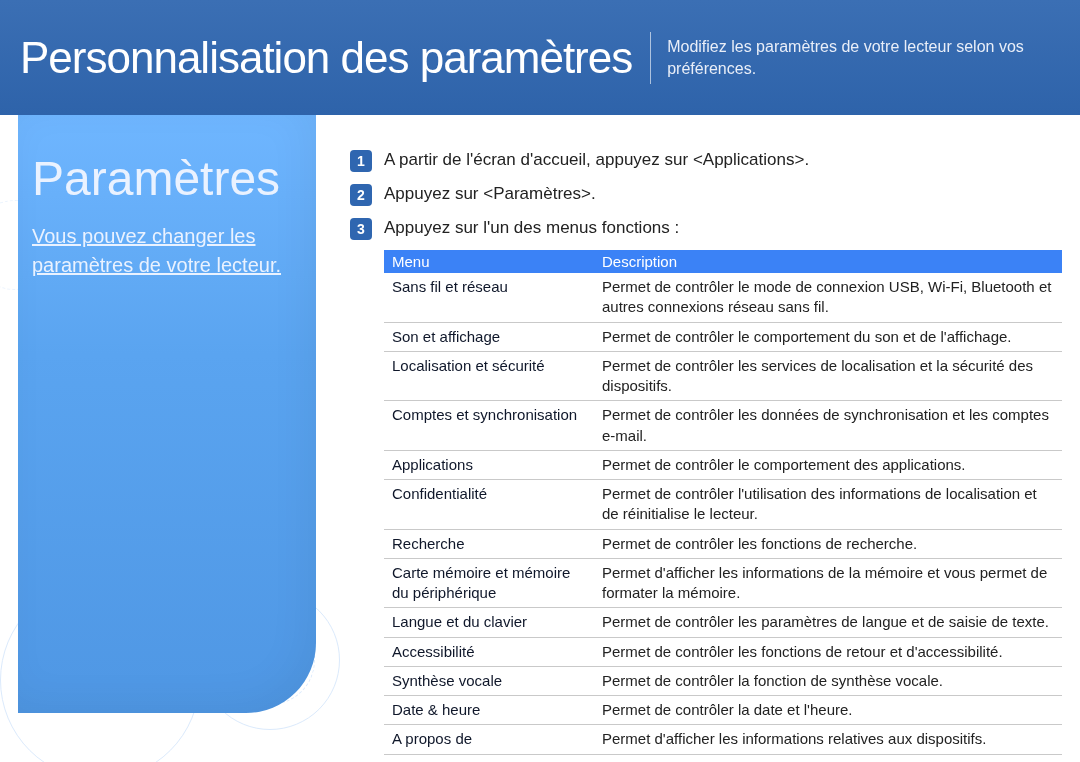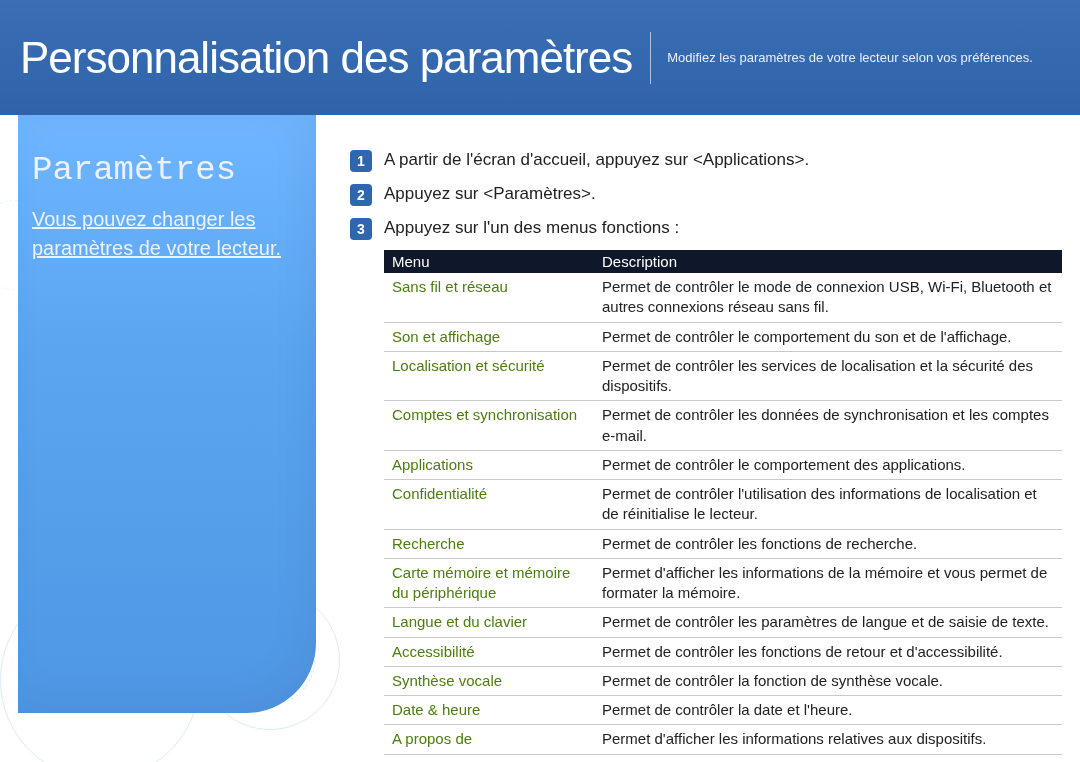--- a/index.html
+++ b/index.html
@@ -16,37 +16,37 @@
   }
   .banner-title {
     font-size: 44px; font-weight: 300; color: #fff; letter-spacing: -1px;
     padding-left: 20px; padding-right: 18px;
     line-height: 1; white-space: nowrap;
   }
   .banner-sep {
     width: 1px; height: 52px; background: rgba(255,255,255,0.6); margin-right: 16px;
   }
   .banner-sub {
-    color: #e9eef8; font-size: 13px; line-height: 1.35; max-width: 420px;
+    color: #e9eef8; font-size: 16px; line-height: 1.35; max-width: 420px;
   }
 
   
   .sidebar {
     position: absolute;
     left: 18px; top: 115px;
     width: 298px; height: 598px;
     background: linear-gradient(180deg, #6fb6ff 0%, #5aa4f0 40%, #4f97e4 100%);
     border-bottom-right-radius: 70px;
     color: #fff;
     padding: 36px 24px 24px 14px;
     box-shadow: inset -10px -10px 40px rgba(0,0,0,0.05);
   }
   .sidebar-title {
-    font-family: Liberation Mono, monospace;
-    font-size: 34px; font-weight: 400; color: #eaf2ff;
+    font-family: Liberation Sans, sans-serif;
+    font-size: 48px; font-weight: 400; color: #eaf2ff;
     margin-bottom: 16px;
   }
   .sidebar-body {
     font-size: 20px; line-height: 1.45; color: #eaf2ff; text-decoration: underline;
   }
 
   
   .deco {
     position: absolute; border-radius: 50%; pointer-events: none;
   }
@@ -78,28 +78,28 @@
     margin-top: 2px;
   }
   .step-text { font-size: 17px; color: #222; line-height: 1.4; }
 
   
   .settings-table {
     width: 678px; border-collapse: collapse; margin-top: 6px; margin-left: 34px;
     font-size: 15px;
   }
   .settings-table th {
-    background: #0f172a; color: #fff; font-weight: 400; text-align: left;
+    background: #3b82f6; color: #fff; font-weight: 400; text-align: left;
     padding: 3px 8px;
   }
   .settings-table td {
     border-bottom: 1px solid #c9c9c9; padding: 4px 8px; vertical-align: top;
     line-height: 1.35;
   }
-  .settings-table td.menu { color: #4d7c0f; width: 210px; }
+  .settings-table td.menu { color: #0f172a; width: 210px; }
   .settings-table td.desc { color: #222; }
 
 </style>
 </head>
 <body>
 
 <div class="page">
 
   <div class="deco c1"></div>
   <div class="deco c1b"></div>

